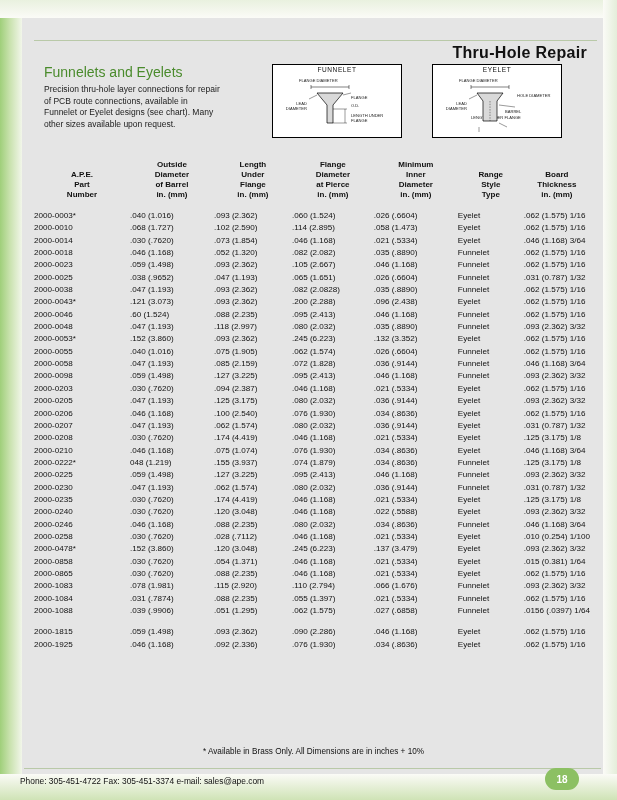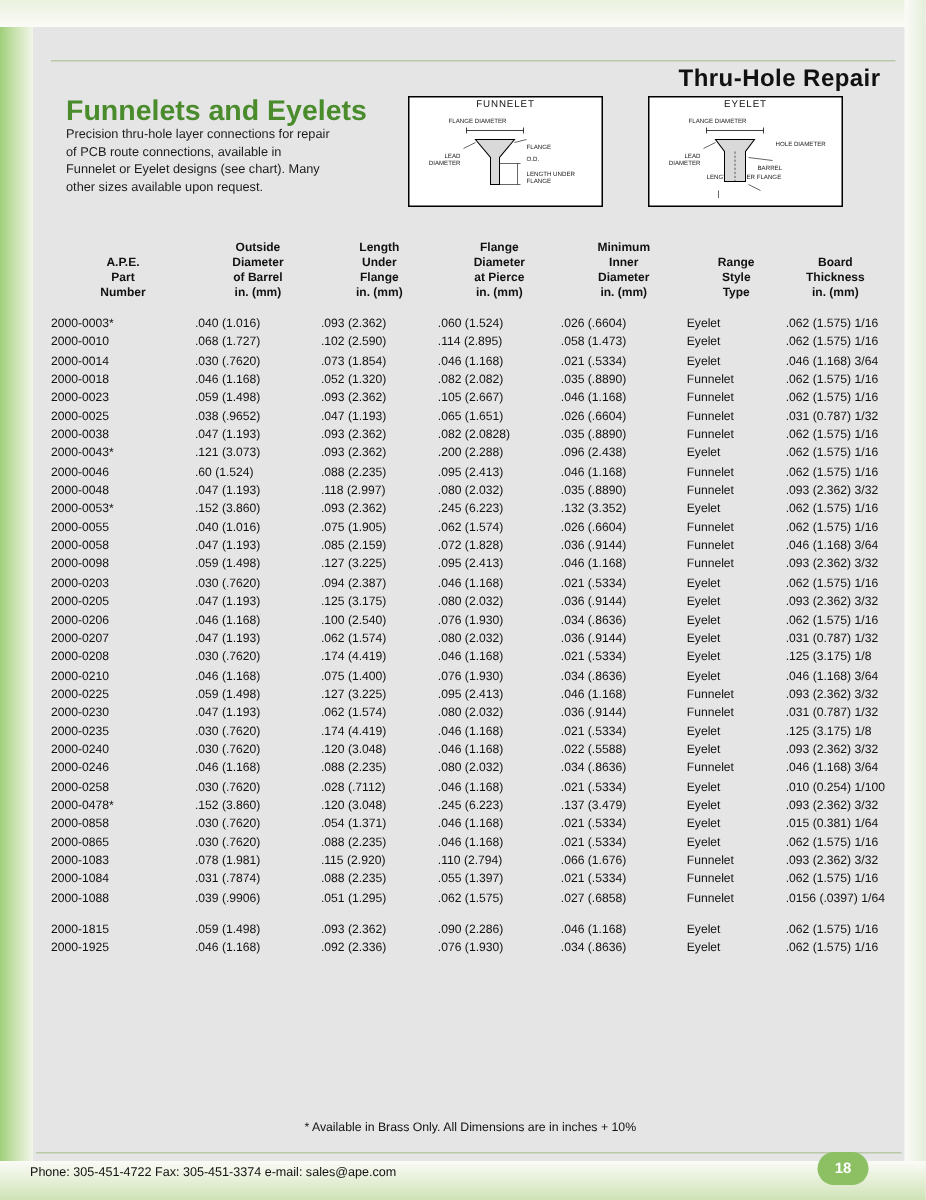--- a/index.html
+++ b/index.html
@@ -41,21 +41,21 @@
     font-size:16px;font-weight:bold;
     letter-spacing:.3px;
     color:#111;
   }
   .header-rule{
     position:absolute;left:34px;right:20px;top:40px;height:1px;background:#b9c9a8;
   }
 
   .section-title{
     position:absolute;left:44px;top:64px;
-    font-size:19px;font-weight:bold;color:#4a8b2c;
+    font-size:14px;font-weight:normal;color:#4a8b2c;
   }
   .intro{
     position:absolute;left:44px;top:84px;width:178px;
     font-size:8.5px;line-height:11.6px;color:#1b1b1b;
   }
 
   
   .diagram{
     position:absolute;top:64px;
     border:1px solid #000;
@@ -381,25 +381,34 @@
             <td class="l">.030 (.7620)</td>
             <td class="l">.174 (4.419)</td>
             <td class="l">.046 (1.168)</td>
             <td class="l">.021 (.5334)</td>
             <td class="l">Eyelet</td>
             <td class="l">.125 (3.175)   1/8</td>
           </tr>
           <tr>
             <td class="l">2000-0210</td>
             <td class="l">.046 (1.168)</td>
-            <td class="l">.075 (1.400)</td>
+            <td class="l">.075 (1.074)</td>
             <td class="l">.076 (1.930)</td>
             <td class="l">.034 (.8636)</td>
             <td class="l">Eyelet</td>
             <td class="l">.046 (1.168)   3/64</td>
+          </tr>
+          <tr>
+            <td class="l">2000-0222*</td>
+            <td class="l">048 (1.219)</td>
+            <td class="l">.155 (3.937)</td>
+            <td class="l">.074 (1.879)</td>
+            <td class="l">.034 (.8636)</td>
+            <td class="l">Funnelet</td>
+            <td class="l">.125 (3.175)   1/8</td>
           </tr>
           <tr>
             <td class="l">2000-0225</td>
             <td class="l">.059 (1.498)</td>
             <td class="l">.127 (3.225)</td>
             <td class="l">.095 (2.413)</td>
             <td class="l">.046 (1.168)</td>
             <td class="l">Funnelet</td>
             <td class="l">.093 (2.362)   3/32</td>
           </tr>

